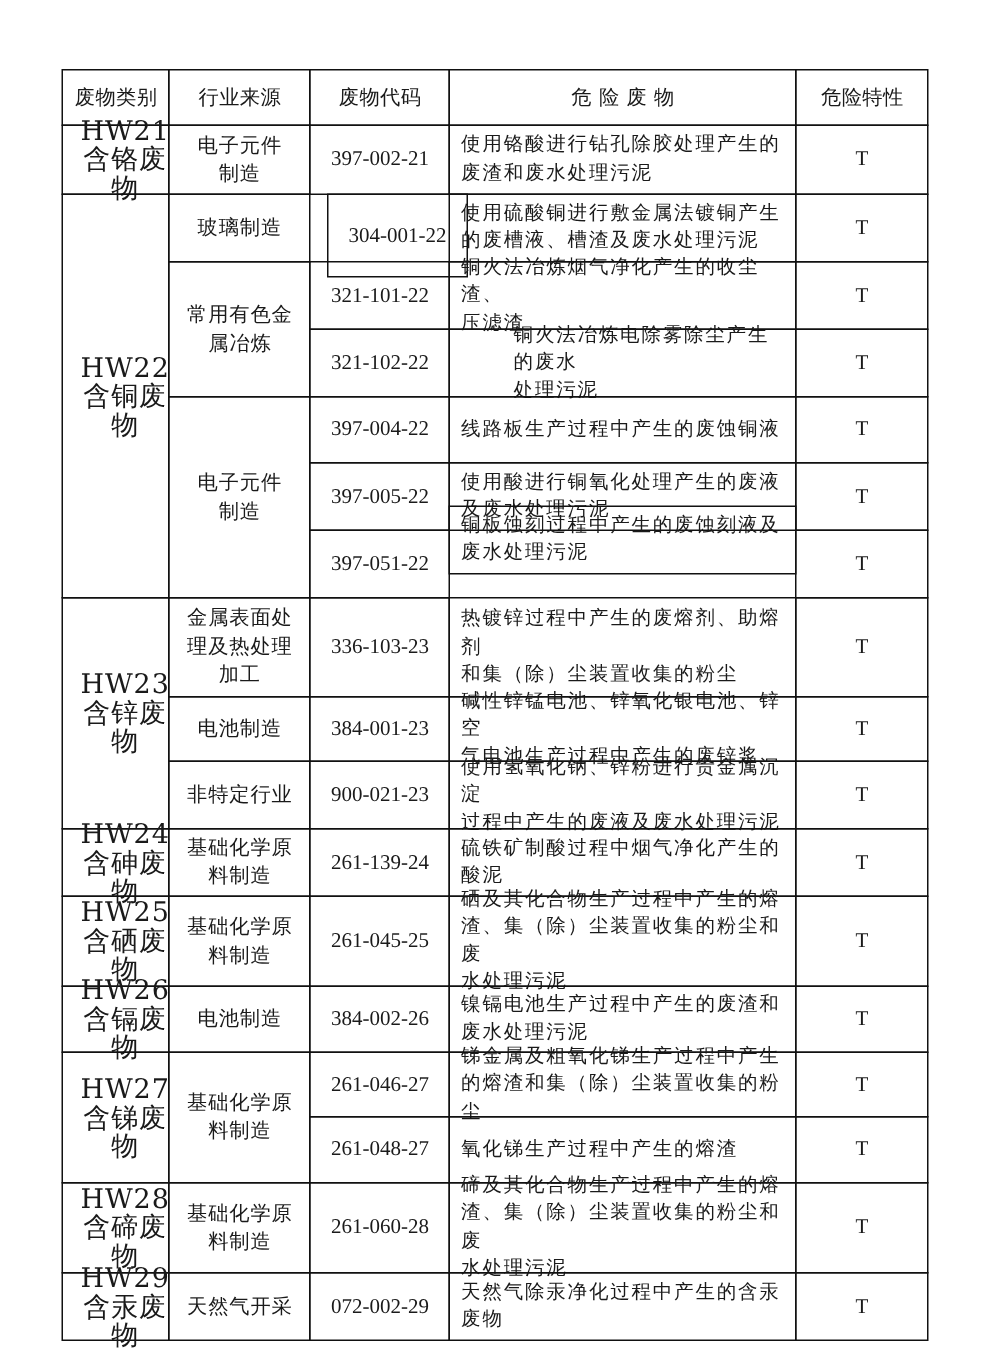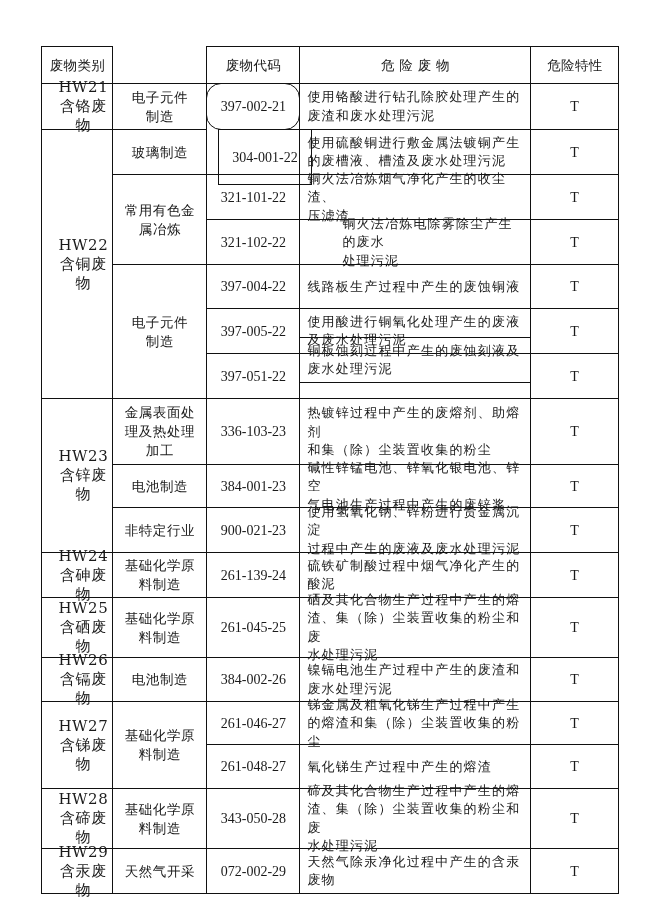--- a/index.html
+++ b/index.html
@@ -7,31 +7,34 @@
          font-family: "DejaVu Serif", "Liberation Serif", serif; color:#1a1a1a; }
   .tbl { position:absolute; left:0; top:0; width:661px; height:906px; }
   .cell { position:absolute; box-sizing:border-box; border:1.2px solid #111;
           display:flex; align-items:center; justify-content:center; text-align:center;
           font-size:13.5px; line-height:19px; margin:-0.6px 0 0 -0.6px; }
   .cell.left { justify-content:flex-start; text-align:left; padding-left:7px; padding-right:4px; }
   .cell .txt { white-space:pre-line; letter-spacing:0.6px; }
   .cell.hdr .txt { letter-spacing:0.3px; }
   .cell.code .txt { font-family:"Liberation Serif", serif; font-size:14px; letter-spacing:0; }
   .cell.haz .txt { font-family:"Liberation Serif", serif; font-size:14px; }
-  .cell.cat .txt { font-size:15px;margin-left:12px; }
+  .cell.cat .txt { font-size:18px;margin-left:12px; }
   .cell.desc .txt { font-size:13px; line-height:18.5px; letter-spacing:1.2px; }
 </style>
 </head>
 <body>
 
 <div class="tbl">
 
   <div class="cell hdr" style="left:42px;top:47px;width:72px;height:38px;">
       <span class="txt">废物类别</span>
     </div>
+  <div class="cell hdr" style="left:113px;top:47px;width:95px;height:38px;">
+      <span class="txt">行业来源</span>
+    </div>
   <div class="cell hdr" style="left:207px;top:47px;width:94px;height:38px;">
       <span class="txt">废物代码</span>
     </div>
   <div class="cell hdr" style="left:300px;top:47px;width:232px;height:38px;">
       <span class="txt">危 险 废 物</span>
     </div>
   <div class="cell hdr" style="left:531px;top:47px;width:89px;height:38px;">
       <span class="txt">危险特性</span>
     </div>
 
@@ -114,21 +117,21 @@
 料制造</span>
     </div>
   <div class="cell src" style="left:113px;top:789px;width:95px;height:61px;">
       <span class="txt">基础化学原
 料制造</span>
     </div>
   <div class="cell src" style="left:113px;top:849px;width:95px;height:46px;">
       <span class="txt">天然气开采</span>
     </div>
 
-  <div class="cell code" style="left:207px;top:84px;width:94px;height:47px;border-radius:15px;">
+  <div class="cell code" style="left:207px;top:84px;width:94px;height:47px;">
       <span class="txt">397-002-21</span>
     </div>
   <div class="cell desc left" style="left:300px;top:84px;width:232px;height:47px;">
       <span class="txt">使用铬酸进行钻孔除胶处理产生的
 废渣和废水处理污泥</span>
     </div>
   <div class="cell haz" style="left:531px;top:84px;width:89px;height:47px;">
       <span class="txt">T</span>
     </div>
 
@@ -279,21 +282,21 @@
       <span class="txt">261-048-27</span>
     </div>
   <div class="cell desc left" style="left:300px;top:745px;width:232px;height:45px;">
       <span class="txt">氧化锑生产过程中产生的熔渣</span>
     </div>
   <div class="cell haz" style="left:531px;top:745px;width:89px;height:45px;">
       <span class="txt">T</span>
     </div>
 
   <div class="cell code" style="left:207px;top:789px;width:94px;height:61px;">
-      <span class="txt">343-050-28</span>
+      <span class="txt">261-060-28</span>
     </div>
   <div class="cell desc left" style="left:300px;top:789px;width:232px;height:61px;">
       <span class="txt">碲及其化合物生产过程中产生的熔
 渣、集（除）尘装置收集的粉尘和废
 水处理污泥</span>
     </div>
   <div class="cell haz" style="left:531px;top:789px;width:89px;height:61px;">
       <span class="txt">T</span>
     </div>
 

